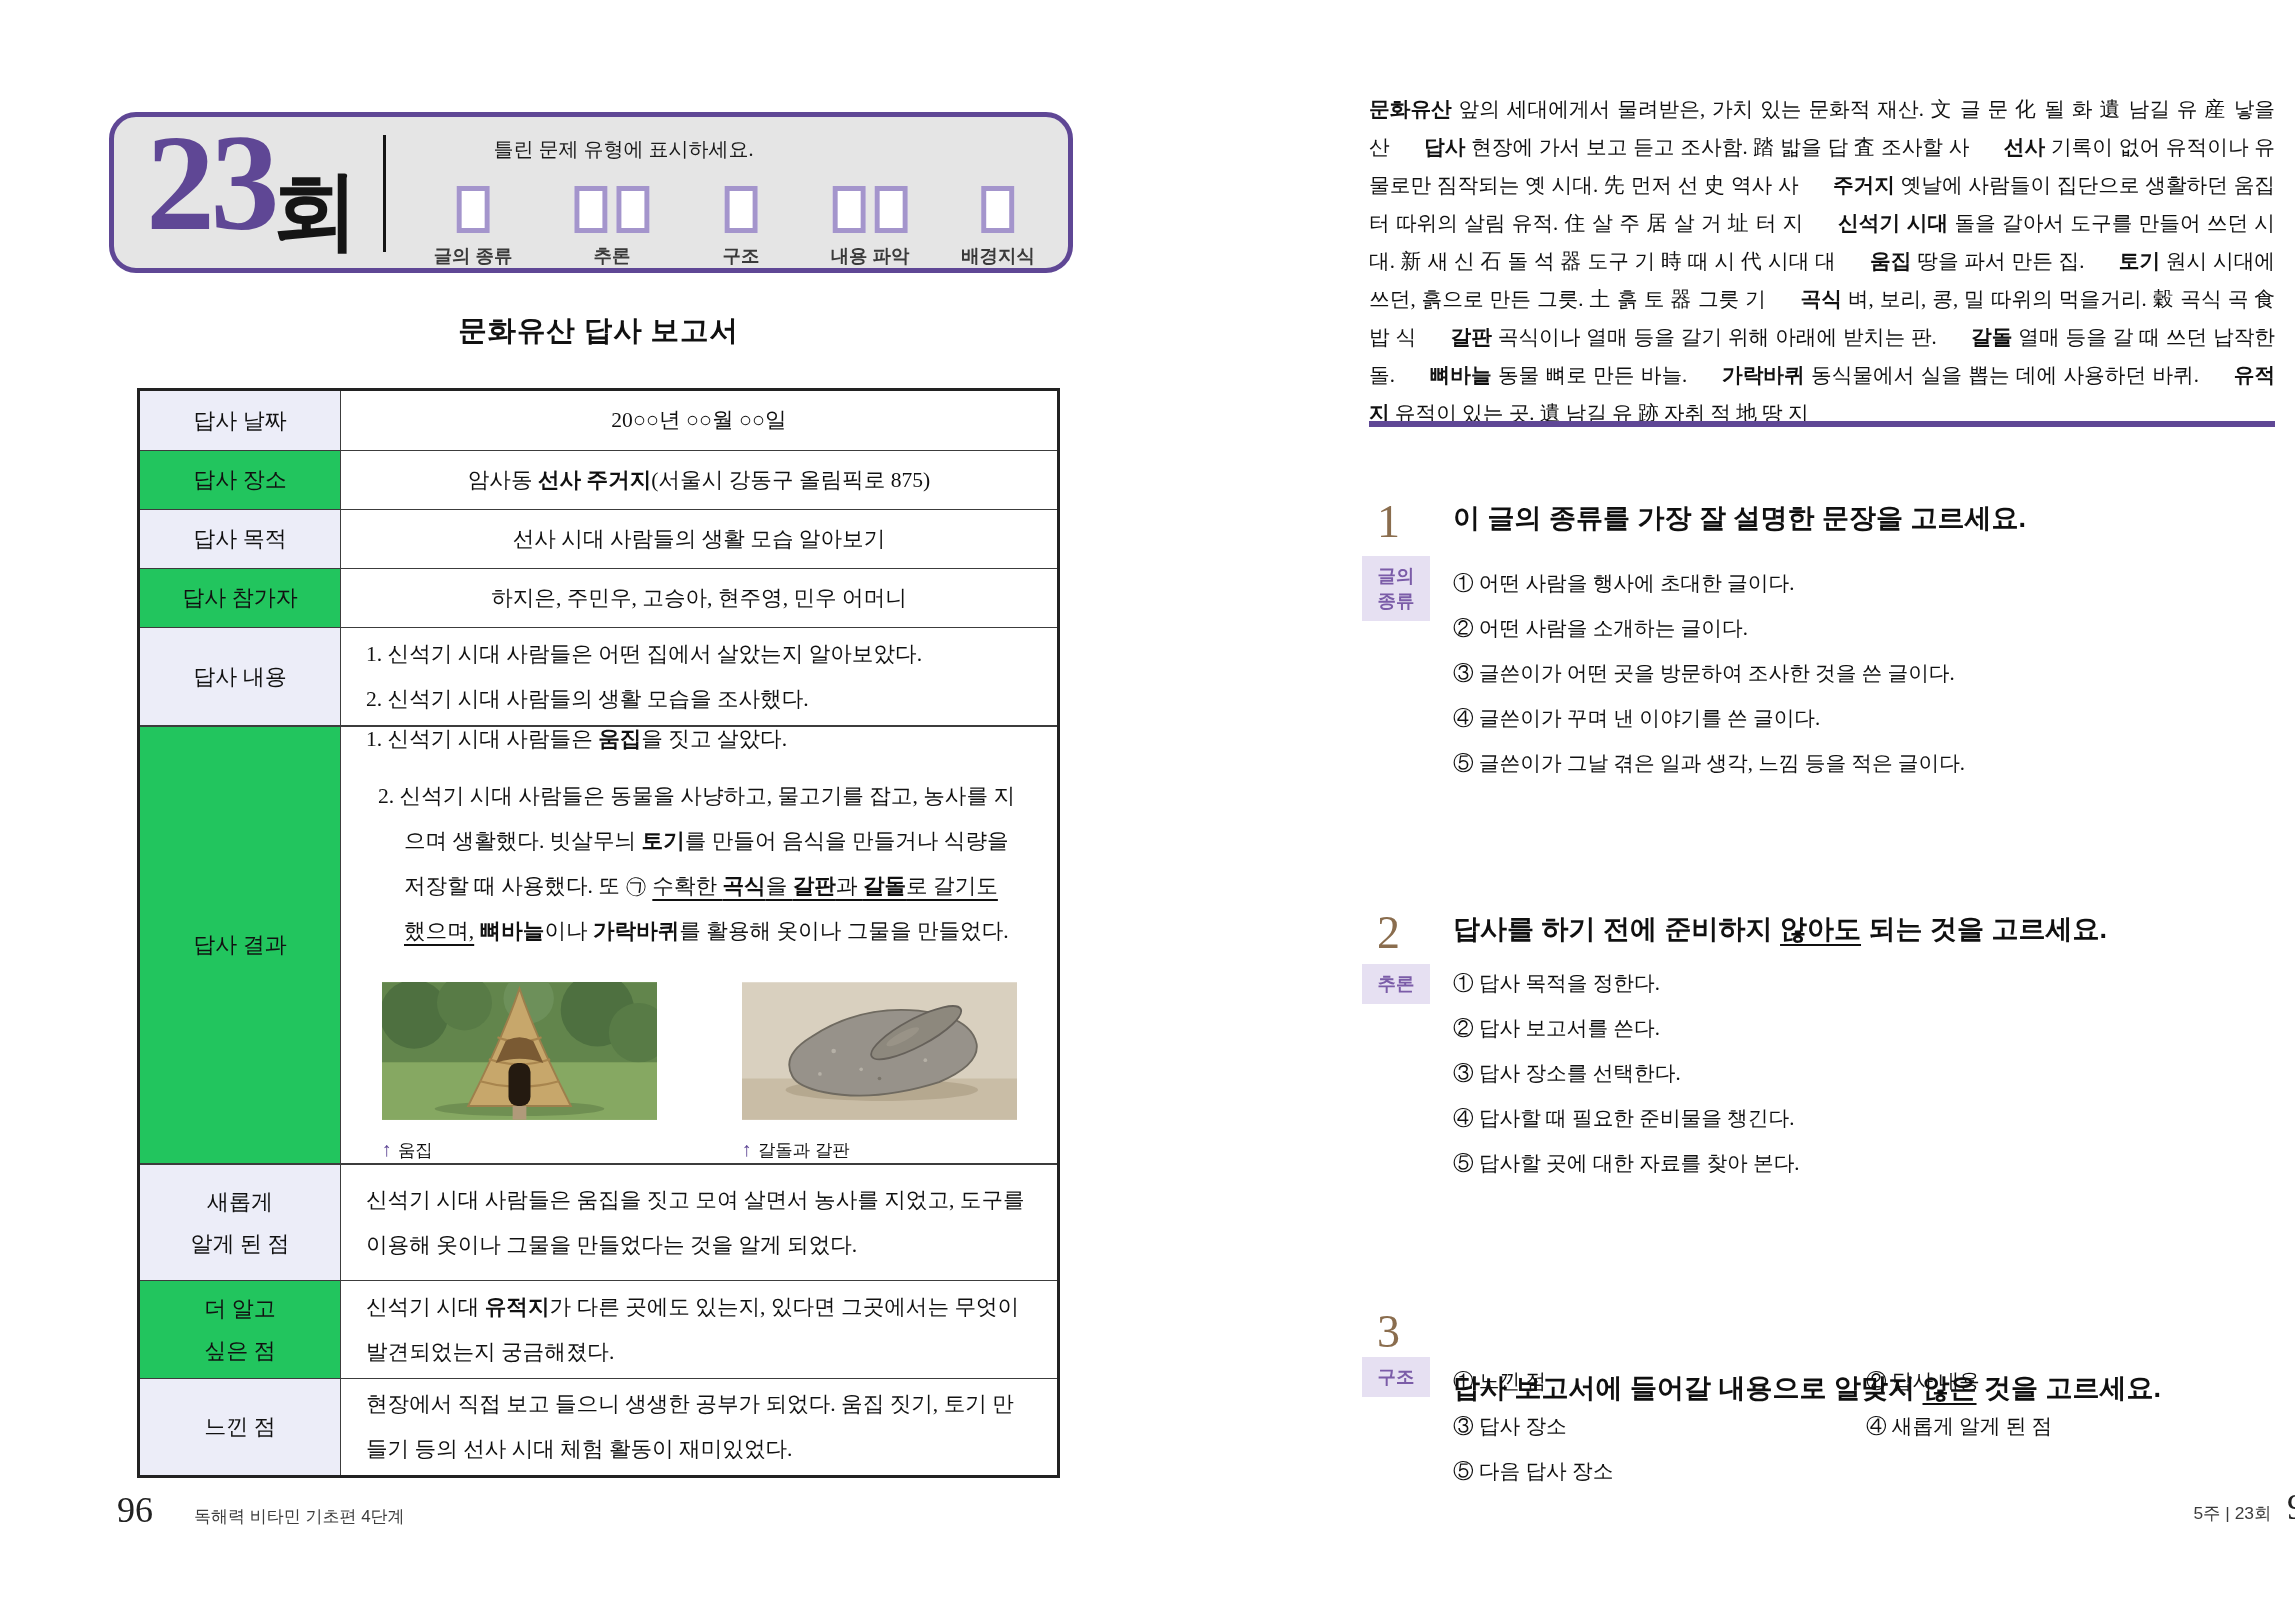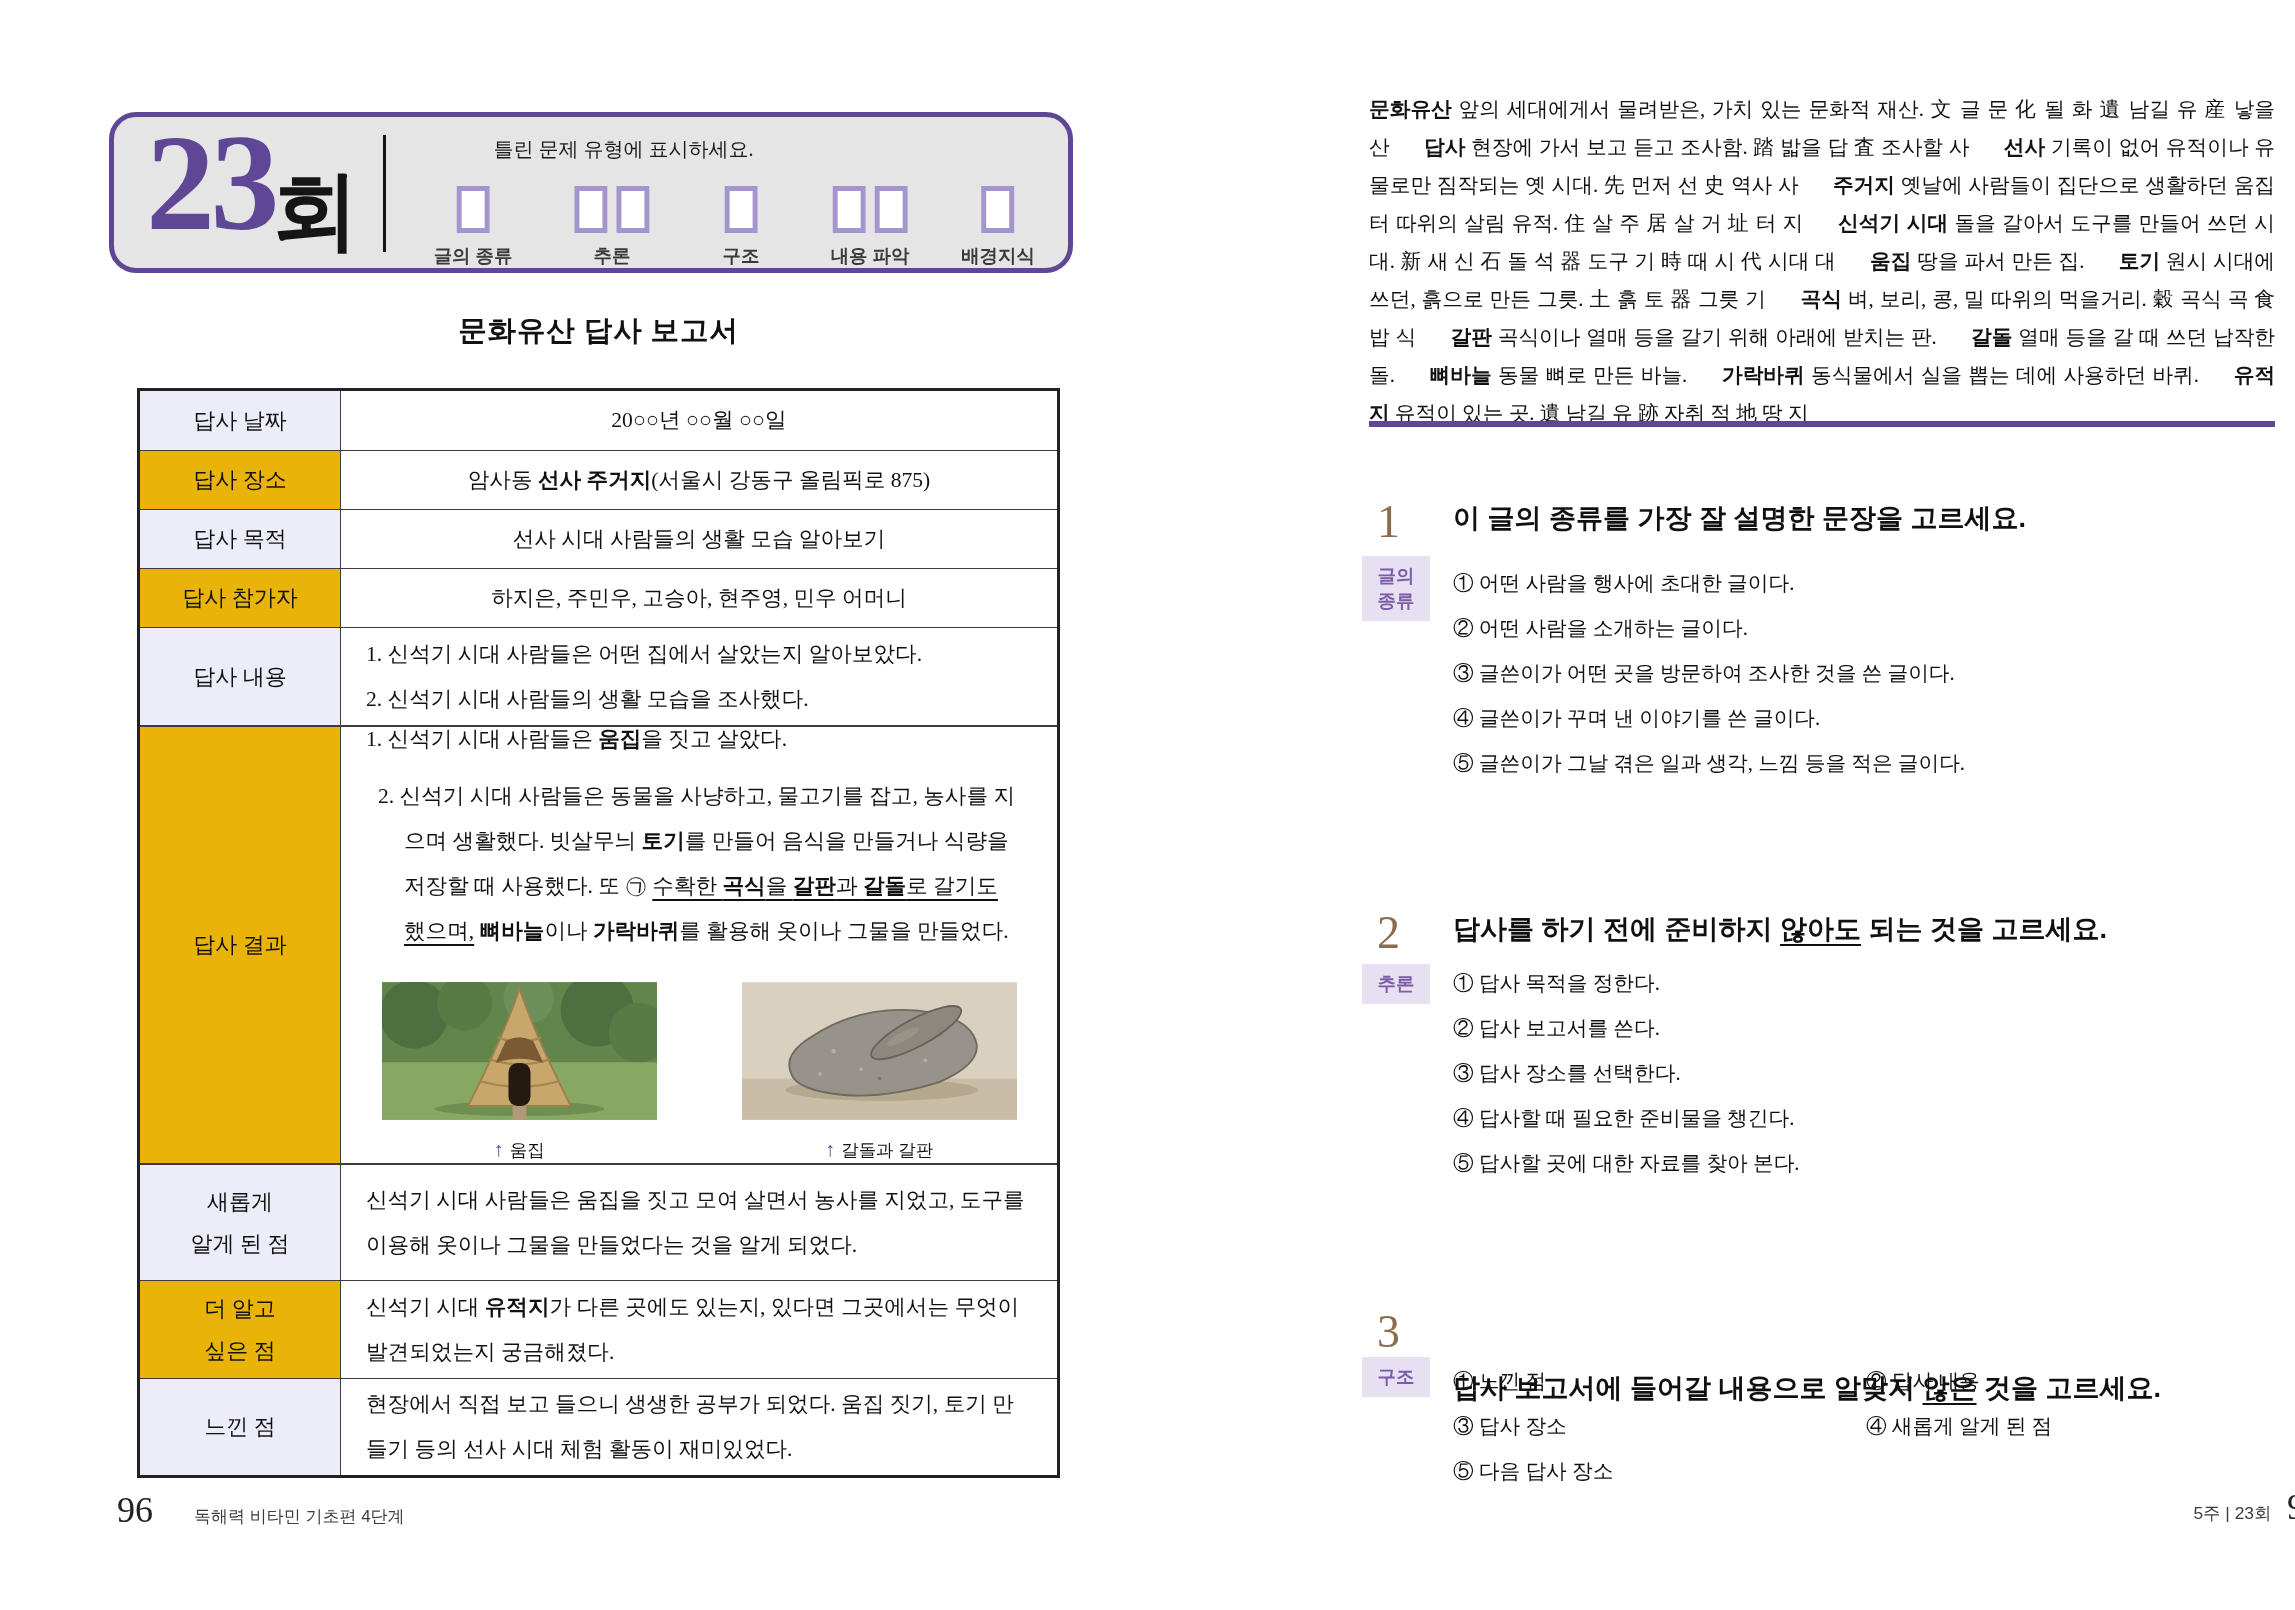--- a/index.html
+++ b/index.html
@@ -51,27 +51,27 @@
     width:201px;flex:0 0 201px;box-sizing:border-box;border-right:1.4px solid #3c3c3c;
     display:flex;flex-direction:column;justify-content:center;align-items:center;
     font-size:22px;line-height:42px;text-align:center;
   }
   .tcontent{
     flex:1;box-sizing:border-box;display:flex;flex-direction:column;justify-content:center;
     font-size:21.6px;line-height:45px;padding:4.6px 25px;
   }
   .tcontent.center{align-items:center;text-align:center;}
   .bg-a{background:#ecedf8;}
-  .bg-b{background:#eab308;}
+  .bg-b{background:#22c55e;}
   .r0{height:59px}.r1{height:59px}.r2{height:59px}.r3{height:59px}
   .r4{height:98px}.r5{height:438px}.r6{height:117px}.r7{height:98px}.r8{height:97px}
   .hang{padding-left:26px;text-indent:-26px;margin:12px;}
   .para{margin:0;}
   .photo-row{display:flex;justify-content:center;gap:85px;margin-top:15.6px;}
-  .figure{text-align:center;}
+  .figure{}
   .figure svg{display:block;}
   .fig-caption{margin-top:7.3px;font-size:17.4px;color:#111;text-indent:0;}
   .fig-caption .arrow{color:#5f4795;font-weight:bold;font-size:20px;margin-right:6.4px;}
 
   .page-footer-left{position:absolute;left:117px;top:1487px;display:flex;align-items:baseline;}
   .pf-num{font-size:36px;color:#222;line-height:46px;}
   .pf-book{margin-left:41px;font-size:17px;color:#3c3c3c;}
 
   
   .vocab{

